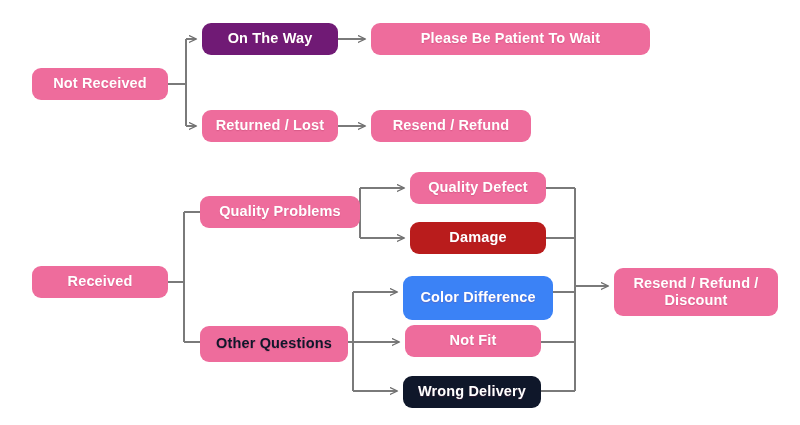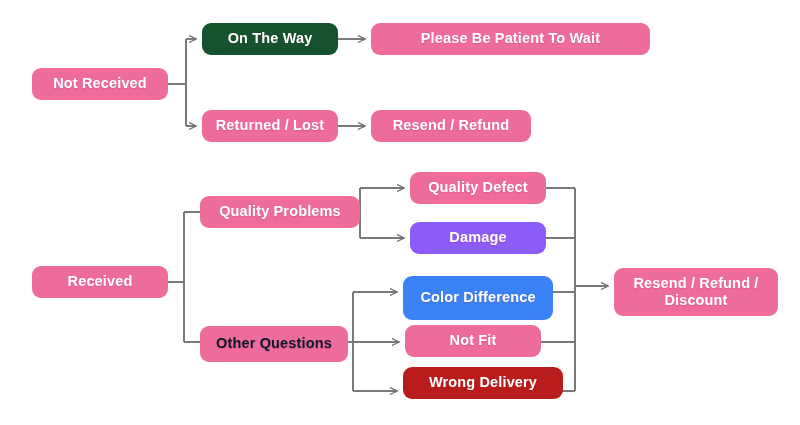--- a/index.html
+++ b/index.html
@@ -91,21 +91,21 @@
       <path d="M541,342 L575,342"></path>
       <path d="M541,391 L575,391"></path>
       <path d="M575,188 L575,391"></path>
       <path d="M575,286 L608,286" marker-end="url(#arrowhead)"></path>
 
     </g>
   </svg>
 <div class="node" style="left: 32px; top: 68px; width: 136px; height: 32px; background: rgb(238, 108, 156); color: rgb(255, 255, 255);">
       <span class="node-label">Not Received</span>
     </div>
-    <div class="node" style="left: 202px; top: 23px; width: 136px; height: 32px; background: #14532d; color: rgb(255, 255, 255);">
+    <div class="node" style="left: 202px; top: 23px; width: 136px; height: 32px; background: #701a75; color: rgb(255, 255, 255);">
       <span class="node-label">On The Way</span>
     </div>
     <div class="node" style="left: 371px; top: 23px; width: 279px; height: 32px; background: rgb(238, 108, 156); color: rgb(255, 255, 255);">
       <span class="node-label">Please Be Patient To Wait</span>
     </div>
     <div class="node" style="left: 371px; top: 110px; width: 160px; height: 32px; background: rgb(238, 108, 156); color: rgb(255, 255, 255);">
       <span class="node-label">Resend / Refund</span>
     </div>
     <div class="node" style="left: 202px; top: 110px; width: 136px; height: 32px; background: rgb(238, 108, 156); color: rgb(255, 255, 255);">
       <span class="node-label">Returned / Lost</span>
@@ -115,29 +115,29 @@
     </div>
     <div class="node" style="left: 200px; top: 196px; width: 160px; height: 32px; background: rgb(238, 108, 156); color: rgb(255, 255, 255);">
       <span class="node-label">Quality Problems</span>
     </div>
     <div class="node" style="left: 200px; top: 326px; width: 148px; height: 36px; background: rgb(238, 108, 156); color: #0f172a;">
       <span class="node-label">Other Questions</span>
     </div>
     <div class="node" style="left: 410px; top: 172px; width: 136px; height: 32px; background: rgb(238, 108, 156); color: rgb(255, 255, 255);">
       <span class="node-label">Quality Defect</span>
     </div>
-    <div class="node" style="left: 410px; top: 222px; width: 136px; height: 32px; background: #8b5cf6; color: rgb(255, 255, 255);">
+    <div class="node" style="left: 410px; top: 222px; width: 136px; height: 32px; background: #b91c1c; color: rgb(255, 255, 255);">
       <span class="node-label">Damage</span>
     </div>
     <div class="node" style="left: 403px; top: 276px; width: 150px; height: 44px; background: #3b82f6; color: rgb(255, 255, 255);">
       <span class="node-label">Color Difference</span>
     </div>
     <div class="node" style="left: 405px; top: 325px; width: 136px; height: 32px; background: rgb(238, 108, 156); color: rgb(255, 255, 255);">
       <span class="node-label">Not Fit</span>
     </div>
-    <div class="node" style="left: 403px; top: 367px; width: 160px; height: 32px; background: #b91c1c; color: rgb(255, 255, 255);">
+    <div class="node" style="left: 403px; top: 376px; width: 138px; height: 32px; background: #0f172a; color: rgb(255, 255, 255);">
       <span class="node-label">Wrong Delivery</span>
     </div>
     <div class="node" style="left: 614px; top: 268px; width: 164px; height: 48px; background: rgb(238, 108, 156); color: rgb(255, 255, 255);">
       <span class="node-label">Resend / Refund /
 Discount</span>
     </div>
   </div>
 
 </body></html>

